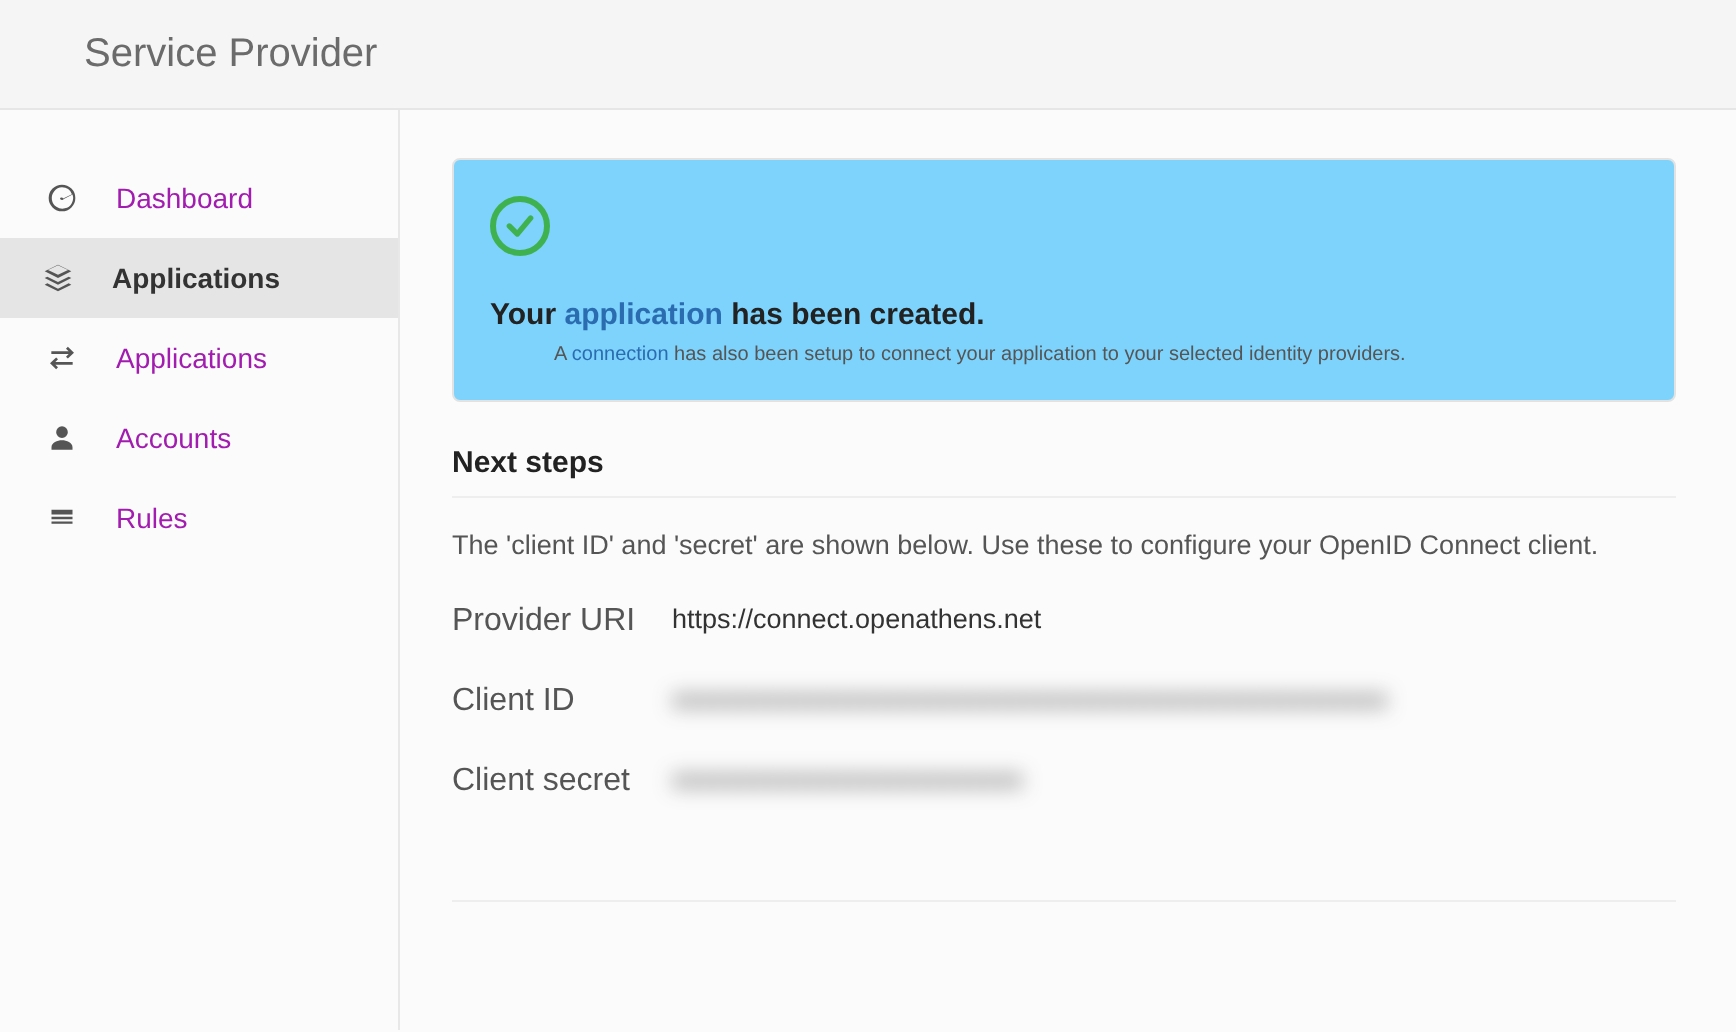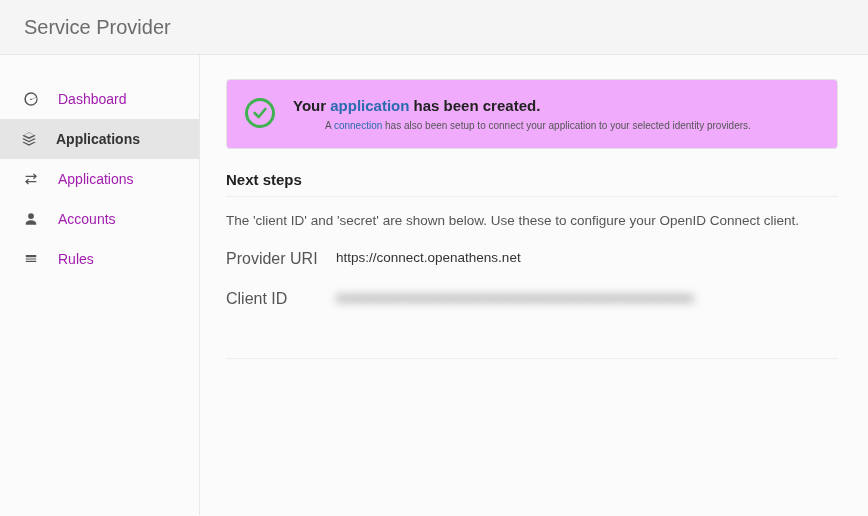--- a/index.html
+++ b/index.html
@@ -11,21 +11,21 @@
   }
   .topbar {
     display: flex;
     align-items: center;
     height: 55px;
     border-bottom: 1px solid #e6e6e6;
     background: #f5f5f5;
   }
   .topbar .brand {
     width: 200px;
-    padding-left: 24px;
+    padding-left: 42px;
     font-size: 20px;
     color: #6b6b6b;
     font-weight: 400;
   }
   .topbar .page-title {
     font-size: 18px;
     color: #555;
     font-weight: 400;
   }
   .layout {
@@ -59,25 +59,26 @@
     justify-content: center;
     color: #555;
   }
   .main {
     flex: 1;
     padding: 24px 30px 30px 26px;
   }
   .alert {
     border: 1px solid #e2e2e2;
     border-radius: 4px;
-    background: #f0abfc;
+    background: #7dd3fc;
     padding: 14px 18px;
     display: flex;
     gap: 18px;
     align-items: flex-start;
+    flex-direction: column;
   }
   .alert .check-wrap {
     width: 30px;
     height: 30px;
     border-radius: 50%;
     border: 3px solid #3fb24f;
     display: flex;
     align-items: center;
     justify-content: center;
     flex-shrink: 0;
@@ -216,17 +217,21 @@
     <div class="kv-row">
       <div class="k">Provider URI</div>
       <div class="v">https://connect.openathens.net</div>
     </div>
 
     <div class="kv-row">
       <div class="k">Client ID</div>
       <div class="v blurred">xxxxxxxxxxxxxxxxxxxxxxxxxxxxxxxxxxxxxxxxxxxxxxxxxxxxx</div>
     </div>
 
+    <div class="kv-row">
+      <div class="k">Client secret</div>
+      <div class="v blurred">xxxxxxxxxxxxxxxxxxxxxxxxxx</div>
+    </div>
 
     <hr class="bottom-rule">
 
   </div>
 </div>
 
 </body></html>

